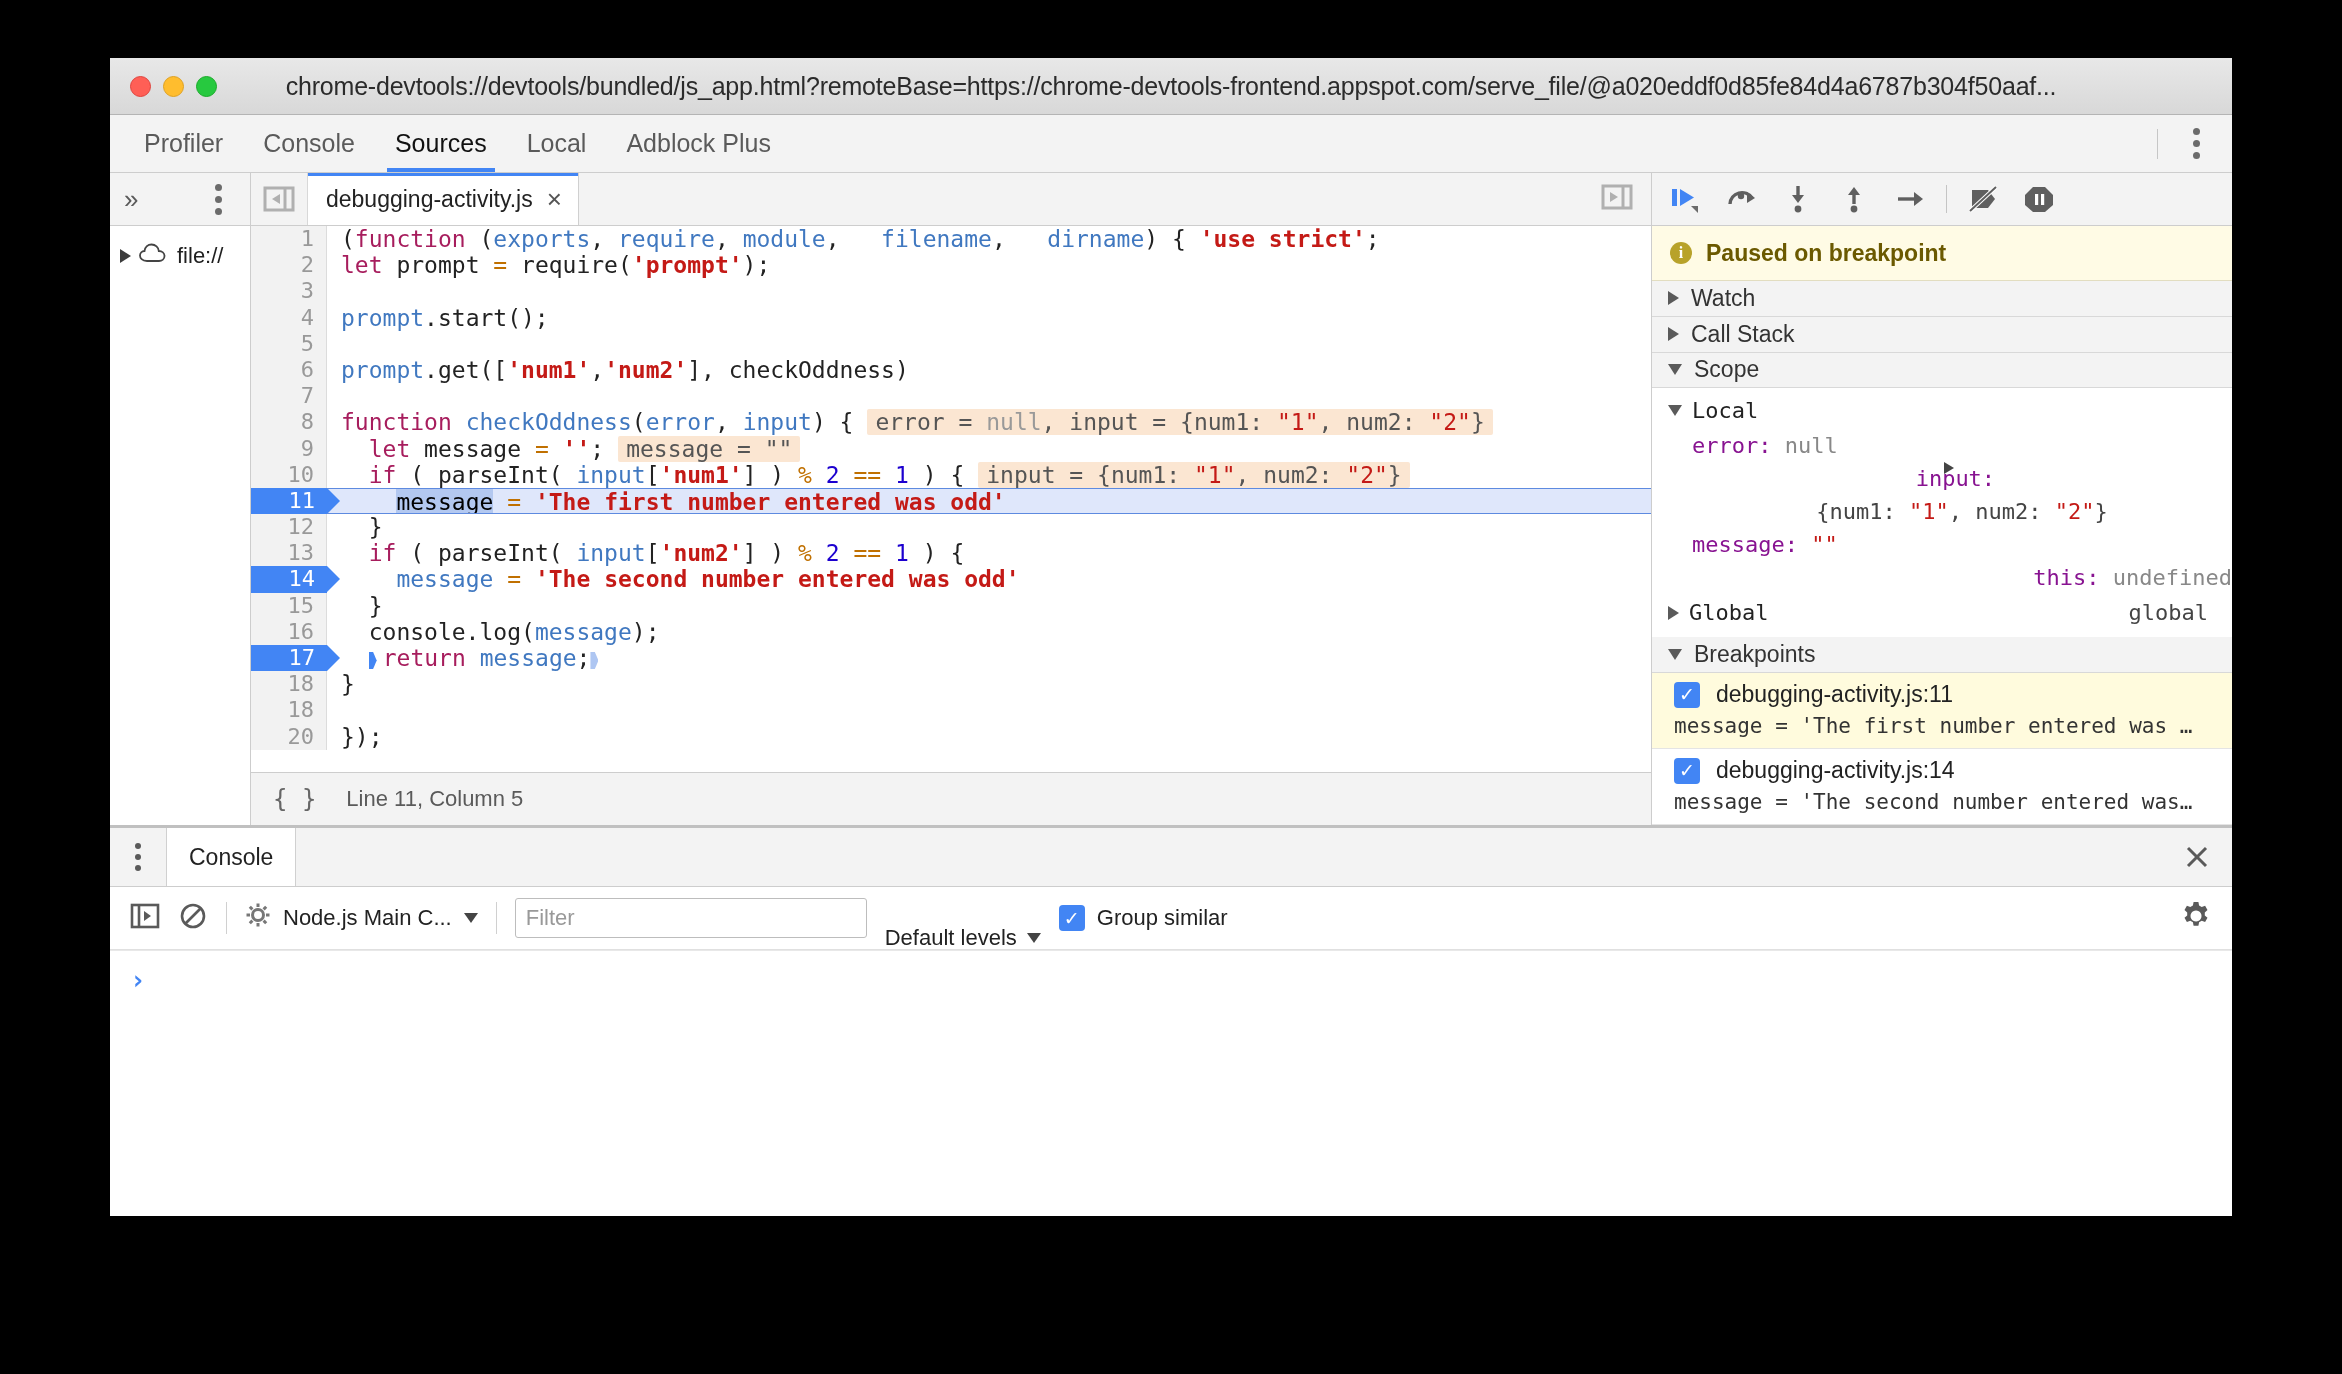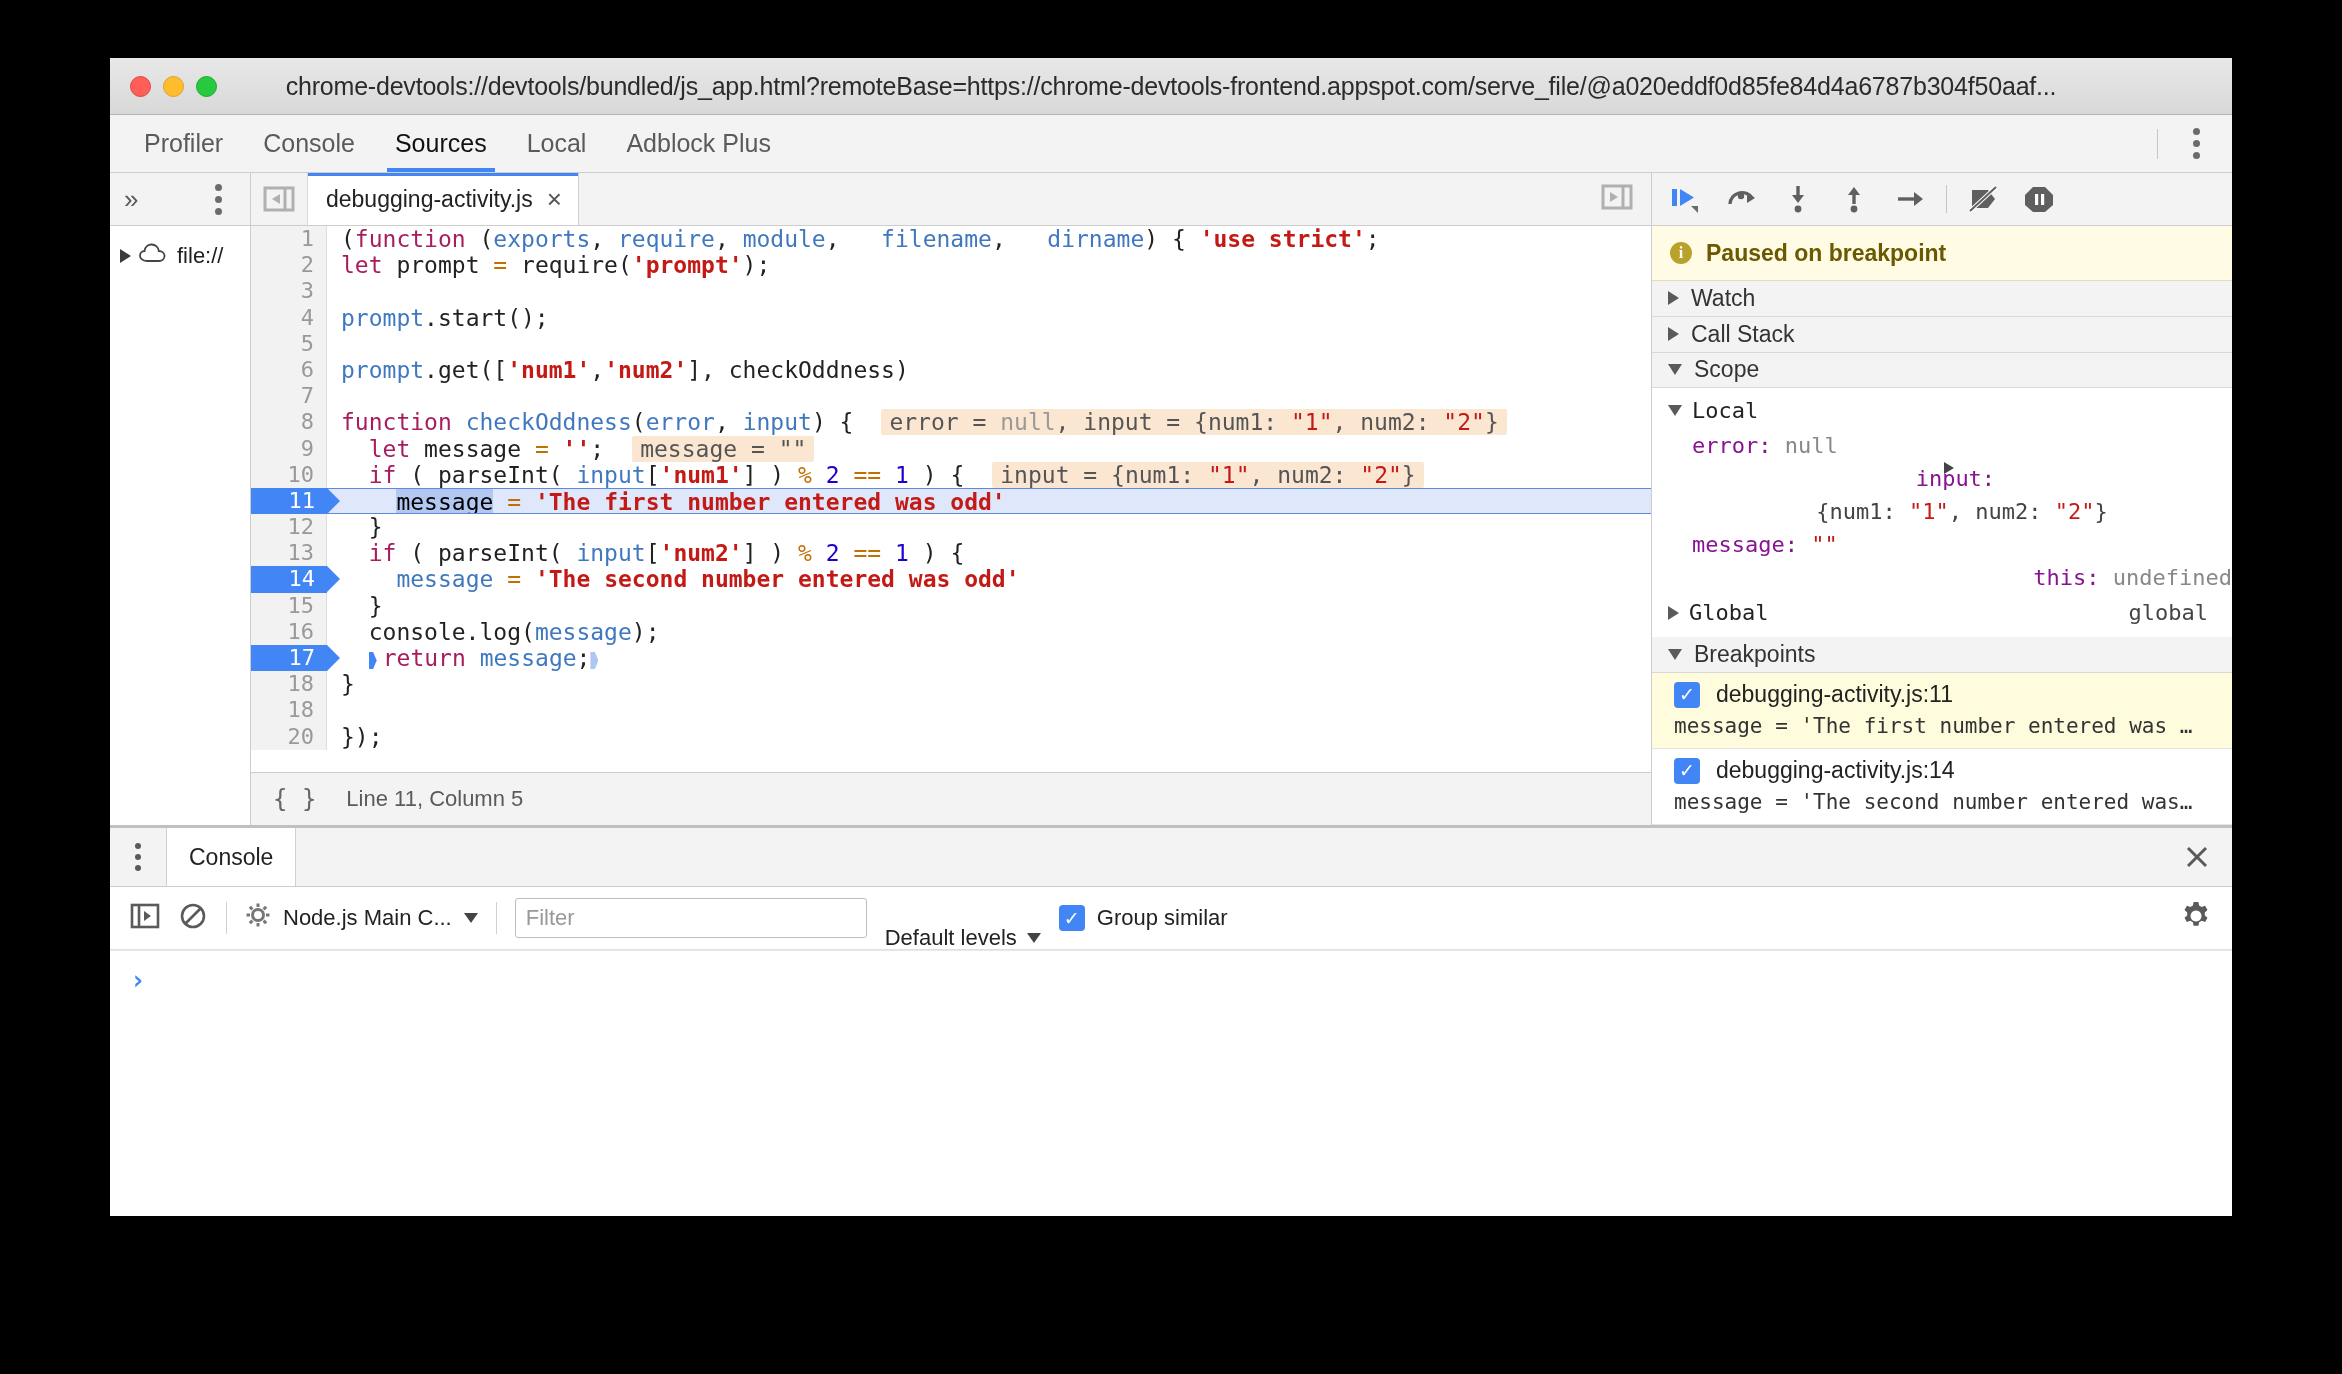--- a/index.html
+++ b/index.html
@@ -273,21 +273,21 @@
   .op   { color: #c07000; }
   .plain{ color: #222; }
   .punc { color: #222; }
   .sel  { background: #b3c8f0; }
 
   .hint {
     background: #fbe6d2;
     color: #555;
     padding: 0 8px;
     border-radius: 2px;
-    margin-left: 28px;
+    margin-left: 14px;
   }
   .hint .hnull { color: #999; }
   .hint .hstr { color: #c41a16; }
   .caret {
     display: inline-block;
     width: 0;
     border-left: 2px solid #111;
     height: 24px;
     vertical-align: -5px;
     margin-right: -2px;

